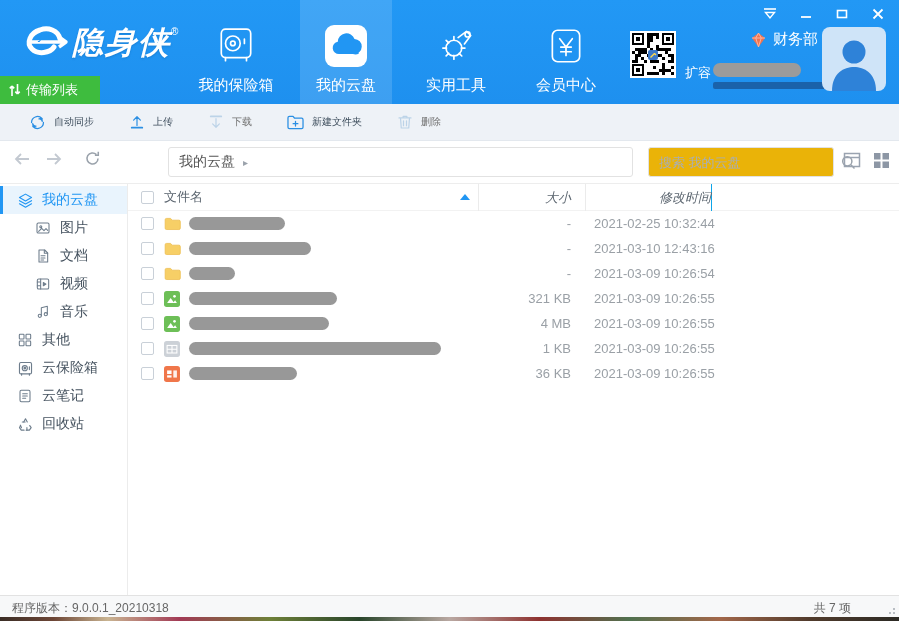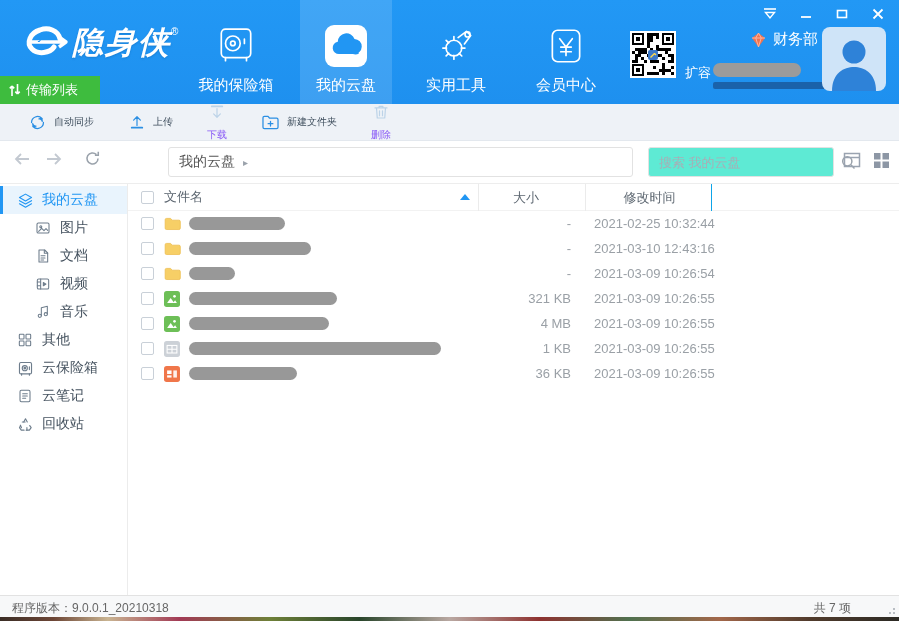--- a/index.html
+++ b/index.html
@@ -35,31 +35,31 @@
   .expand-redact { position:absolute; left:28px; top:3px; width:58px; height:14px; background:#9b9b9b; border-radius:7px; box-shadow:14px 1px 0 -1px #9b9b9b, 30px 0 0 0 #9b9b9b; }
   .expand-bar { position:absolute; left:28px; top:22px; width:114px; height:7px; background:#1a62aa; border-radius:2px; }
 
   .dept { position:absolute; left:750px; top:30px; display:flex; align-items:center; gap:6px; color:#fff; font-size:15px; }
   .avatar { position:absolute; left:822px; top:27px; width:64px; height:64px; background:#cfe4f8; border-radius:8px; display:flex; align-items:flex-end; justify-content:center; overflow:hidden; }
 
   
   .toolbar { position:absolute; left:0; top:104px; width:899px; height:37px; background:#eef2f7; border-bottom:1px solid #e3e8ee; display:flex; align-items:center; padding-left:28px; }
   .tb-item { display:flex; align-items:center; gap:7px; margin-right:34px; cursor:pointer; color:#3d4d5c; font-size:10px; }
   .tb-item .tb-ico { color:#2b8fe3; display:flex; }
-  .tb-item.disabled { color:#8b5cf6; cursor:default;flex-direction:column; }
+  .tb-item.disabled { color:#737373; cursor:default; }
   .tb-item.disabled .tb-ico { color:#bcd3e8; }
 
   
   .navbar { position:absolute; left:0; top:141px; width:899px; height:43px; background:#fff; border-bottom:1px solid #ededed; }
   .hist { position:absolute; left:14px; top:9px; display:flex; align-items:center; gap:14px; color:#c3c9d1; }
   .hist .h-btn { font-size:18px; cursor:pointer; display:flex; }
   .breadcrumb-box { position:absolute; left:168px; top:6px; width:465px; height:30px; border:1px solid #e2e2e2; border-radius:3px; display:flex; align-items:center; padding:0 10px; gap:8px; background:#fff; }
   .bc-text { color:#555; font-size:14px; cursor:pointer; }
   .bc-arrow { color:#9aa2ab; font-size:10px; }
-  .search-box { position:absolute; left:648px; top:6px; width:186px; height:30px; border:1px solid #e2e2e2; border-radius:3px; display:flex; align-items:center; background:#5eead4; }
+  .search-box { position:absolute; left:648px; top:6px; width:186px; height:30px; border:1px solid #e2e2e2; border-radius:3px; display:flex; align-items:center; background:#eab308; }
   .search-box input { flex:1; border:none; outline:none; font-size:13px; color:#333; padding:0 6px 0 10px; font-family:inherit; background:transparent; }
   .search-box input::placeholder { color:#a8aeb6; }
   .search-ico { color:#9aa2ab; padding-right:8px; display:flex; cursor:pointer; }
   .view-toggles { position:absolute; left:843px; top:10px; display:flex; gap:12px; align-items:center; }
   .view-toggles span { display:flex; cursor:pointer; }
 
   
   .sidebar { position:absolute; left:0; top:184px; width:128px; height:411px; background:#fff; border-right:1px solid #ececec; padding-top:2px; }
   .sb-item { height:28px; display:flex; align-items:center; gap:8px; padding-left:16px; color:#45525f; font-size:14px; cursor:pointer; position:relative; }
   .sb-item.indent { padding-left:34px;text-align:right; }
@@ -71,21 +71,21 @@
   
   .main { position:absolute; left:128px; top:184px; width:771px; height:411px; background:#fff; }
   .t-header { display:flex; height:27px; align-items:center; color:#5c6670; font-size:13px; border-bottom:1px solid #f2f2f2; }
   .t-row { display:flex; height:25px; align-items:center; }
   .cell-check { width:30px; display:flex; justify-content:flex-end; }
   .cb { width:13px; height:13px; border:1px solid #c9d0d8; border-radius:2px; background:#fff; margin-right:4px; cursor:pointer; }
   .cell-name { width:320px; display:flex; align-items:center; gap:8px; padding-left:6px; position:relative; }
   .cell-name .sort { margin-left:auto; margin-right:8px; width:0; height:0; border-left:5px solid transparent; border-right:5px solid transparent; border-bottom:6px solid #2196f3; }
   .cell-size { width:107px; text-align:right; padding-right:14px; color:#9aa0a6; font-size:13px; }
   .cell-date { width:127px; padding-left:9px; color:#9aa0a6; font-size:13px; white-space:nowrap; }
-  .t-header .cell-size, .t-header .cell-date { color:#5c6670; text-align:center; padding-left:2px; border-left:1px solid #ebebeb; height:27px; line-height:27px; }
+  .t-header .cell-size, .t-header .cell-date { color:#5c6670; text-align:right; padding-left:2px; border-left:1px solid #ebebeb; height:27px; line-height:27px;font-style:italic; }
   .t-header .cell-date { border-right:1px solid #0ea5e9; }
   .file-ico { width:17px; height:16px; display:flex; }
   .redact { height:13px; background:#8f8f8f; border-radius:7px; opacity:.92; }
 
   
   .statusbar { position:absolute; left:0; top:595px; width:899px; height:22px; background:#f7f8f9; border-top:1px solid #e2e2e2; font-size:12px; color:#666; }
   .sb-version { position:absolute; left:12px; top:4px; }
   .sb-count { position:absolute; right:48px; top:4px; }
   .grip { position:absolute; right:4px; bottom:3px; width:8px; height:8px;
     background:

